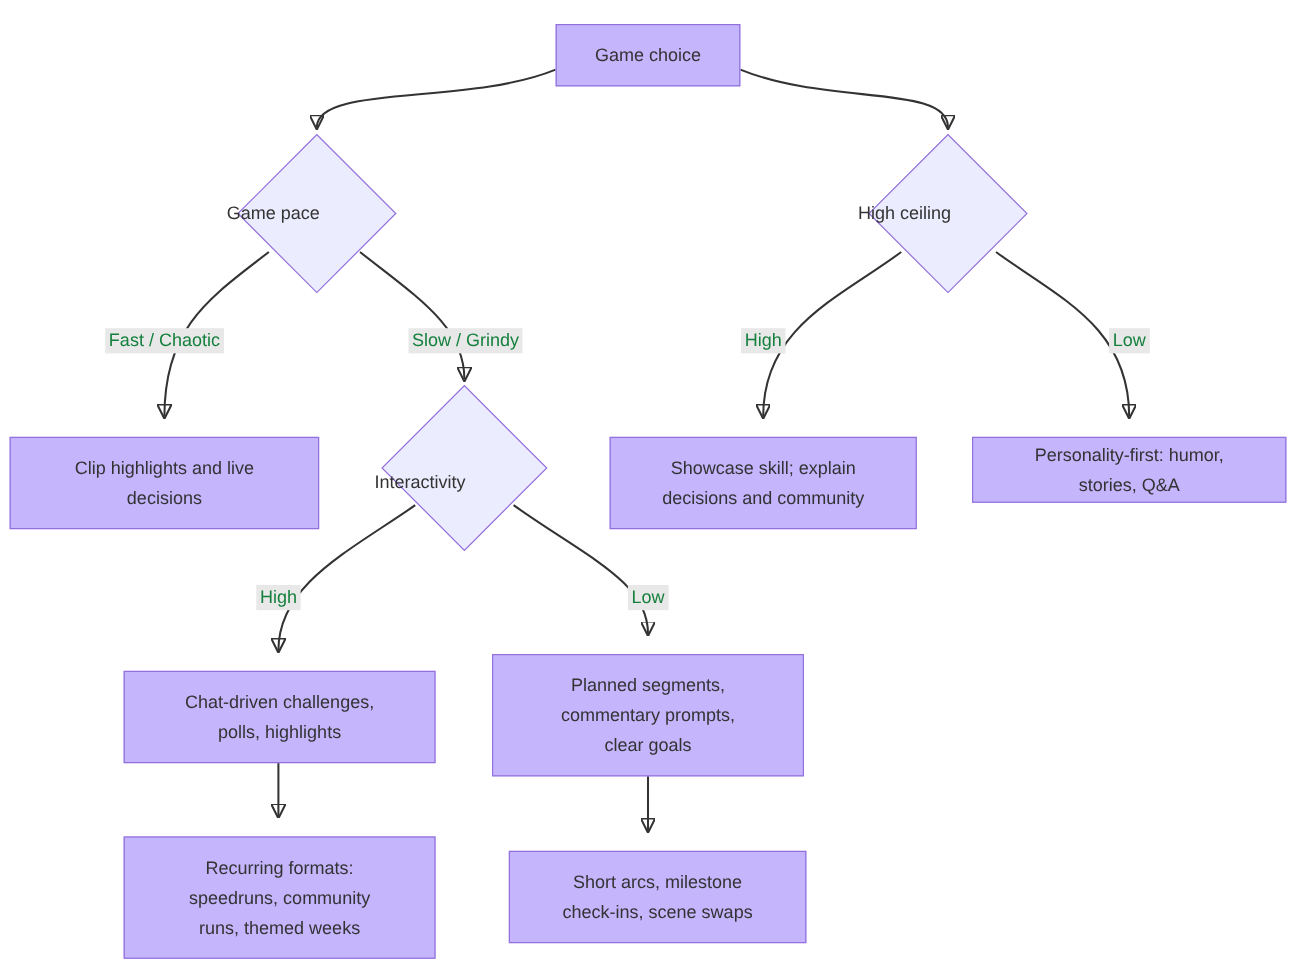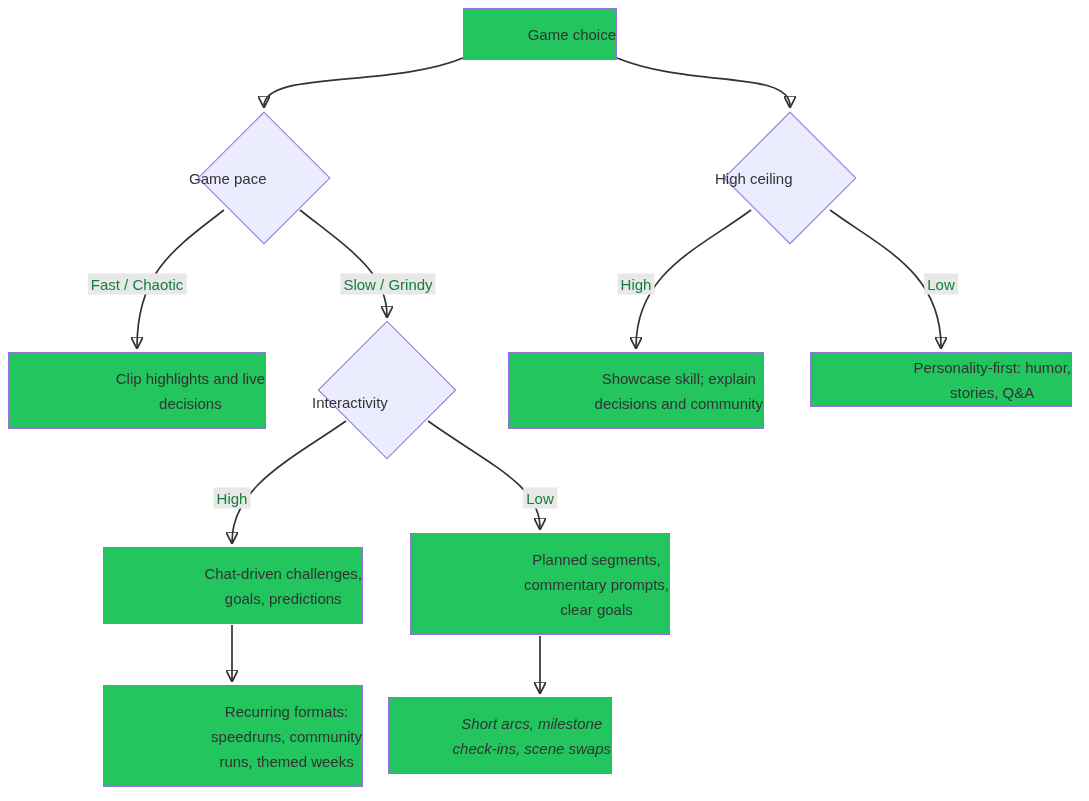--- a/index.html
+++ b/index.html
@@ -22,27 +22,28 @@
     height: 801px;
     z-index: 1;
   }
   .edges-layer path {
     fill: none;
     stroke: #333333;
     stroke-width: 1.7px;
   }
   .node-rect {
     position: absolute;
-    background: #22c55e;
+    background: #c4b5fd;
     border: 1px solid #9370DB;
     box-sizing: border-box;
     display: flex;
     align-items: center;
-    justify-content: flex-end;
+    justify-content: center;
     z-index: 3;
+    margin-top: 12px;
   }
   .node-label {
     font-size: 15px;
     line-height: 25px;
     color: #333333;
     text-align: center;
     white-space: pre-line;
   }
   .diamond-shape {
     position: absolute;
@@ -110,36 +111,36 @@
 decisions and community</span>
   </div>
 
   <div class="node-rect" style="left:810px; top:352px; width:262px; height:55px;">
     <span class="node-label">Personality-first: humor,
 stories, Q&amp;A</span>
   </div>
 
   <div class="node-rect" style="left:103px; top:547px; width:260px; height:77px;">
     <span class="node-label">Chat-driven challenges,
-goals, predictions</span>
+polls, highlights</span>
   </div>
 
   <div class="node-rect" style="left:103px; top:685px; width:260px; height:102px;">
     <span class="node-label">Recurring formats:
 speedruns, community
 runs, themed weeks</span>
   </div>
 
   <div class="node-rect" style="left:410px; top:533px; width:260px; height:102px;">
     <span class="node-label">Planned segments,
 commentary prompts,
 clear goals</span>
   </div>
 
-  <div class="node-rect" style="left:388px; top:697px; width:224px; height:77px;font-style:italic;">
+  <div class="node-rect" style="left:424px; top:697px; width:248px; height:77px;">
     <span class="node-label">Short arcs, milestone
 check-ins, scene swaps</span>
   </div>
 
   <div class="diamond-shape" style="left:217px; top:131px; width:94px; height:94px;"></div>
   <div class="diamond-text" style="left:264px; top:178px;">
     <span class="node-label">Game pace</span>
   </div>
 
   <div class="diamond-shape" style="left:743px; top:131px; width:94px; height:94px;"></div>

